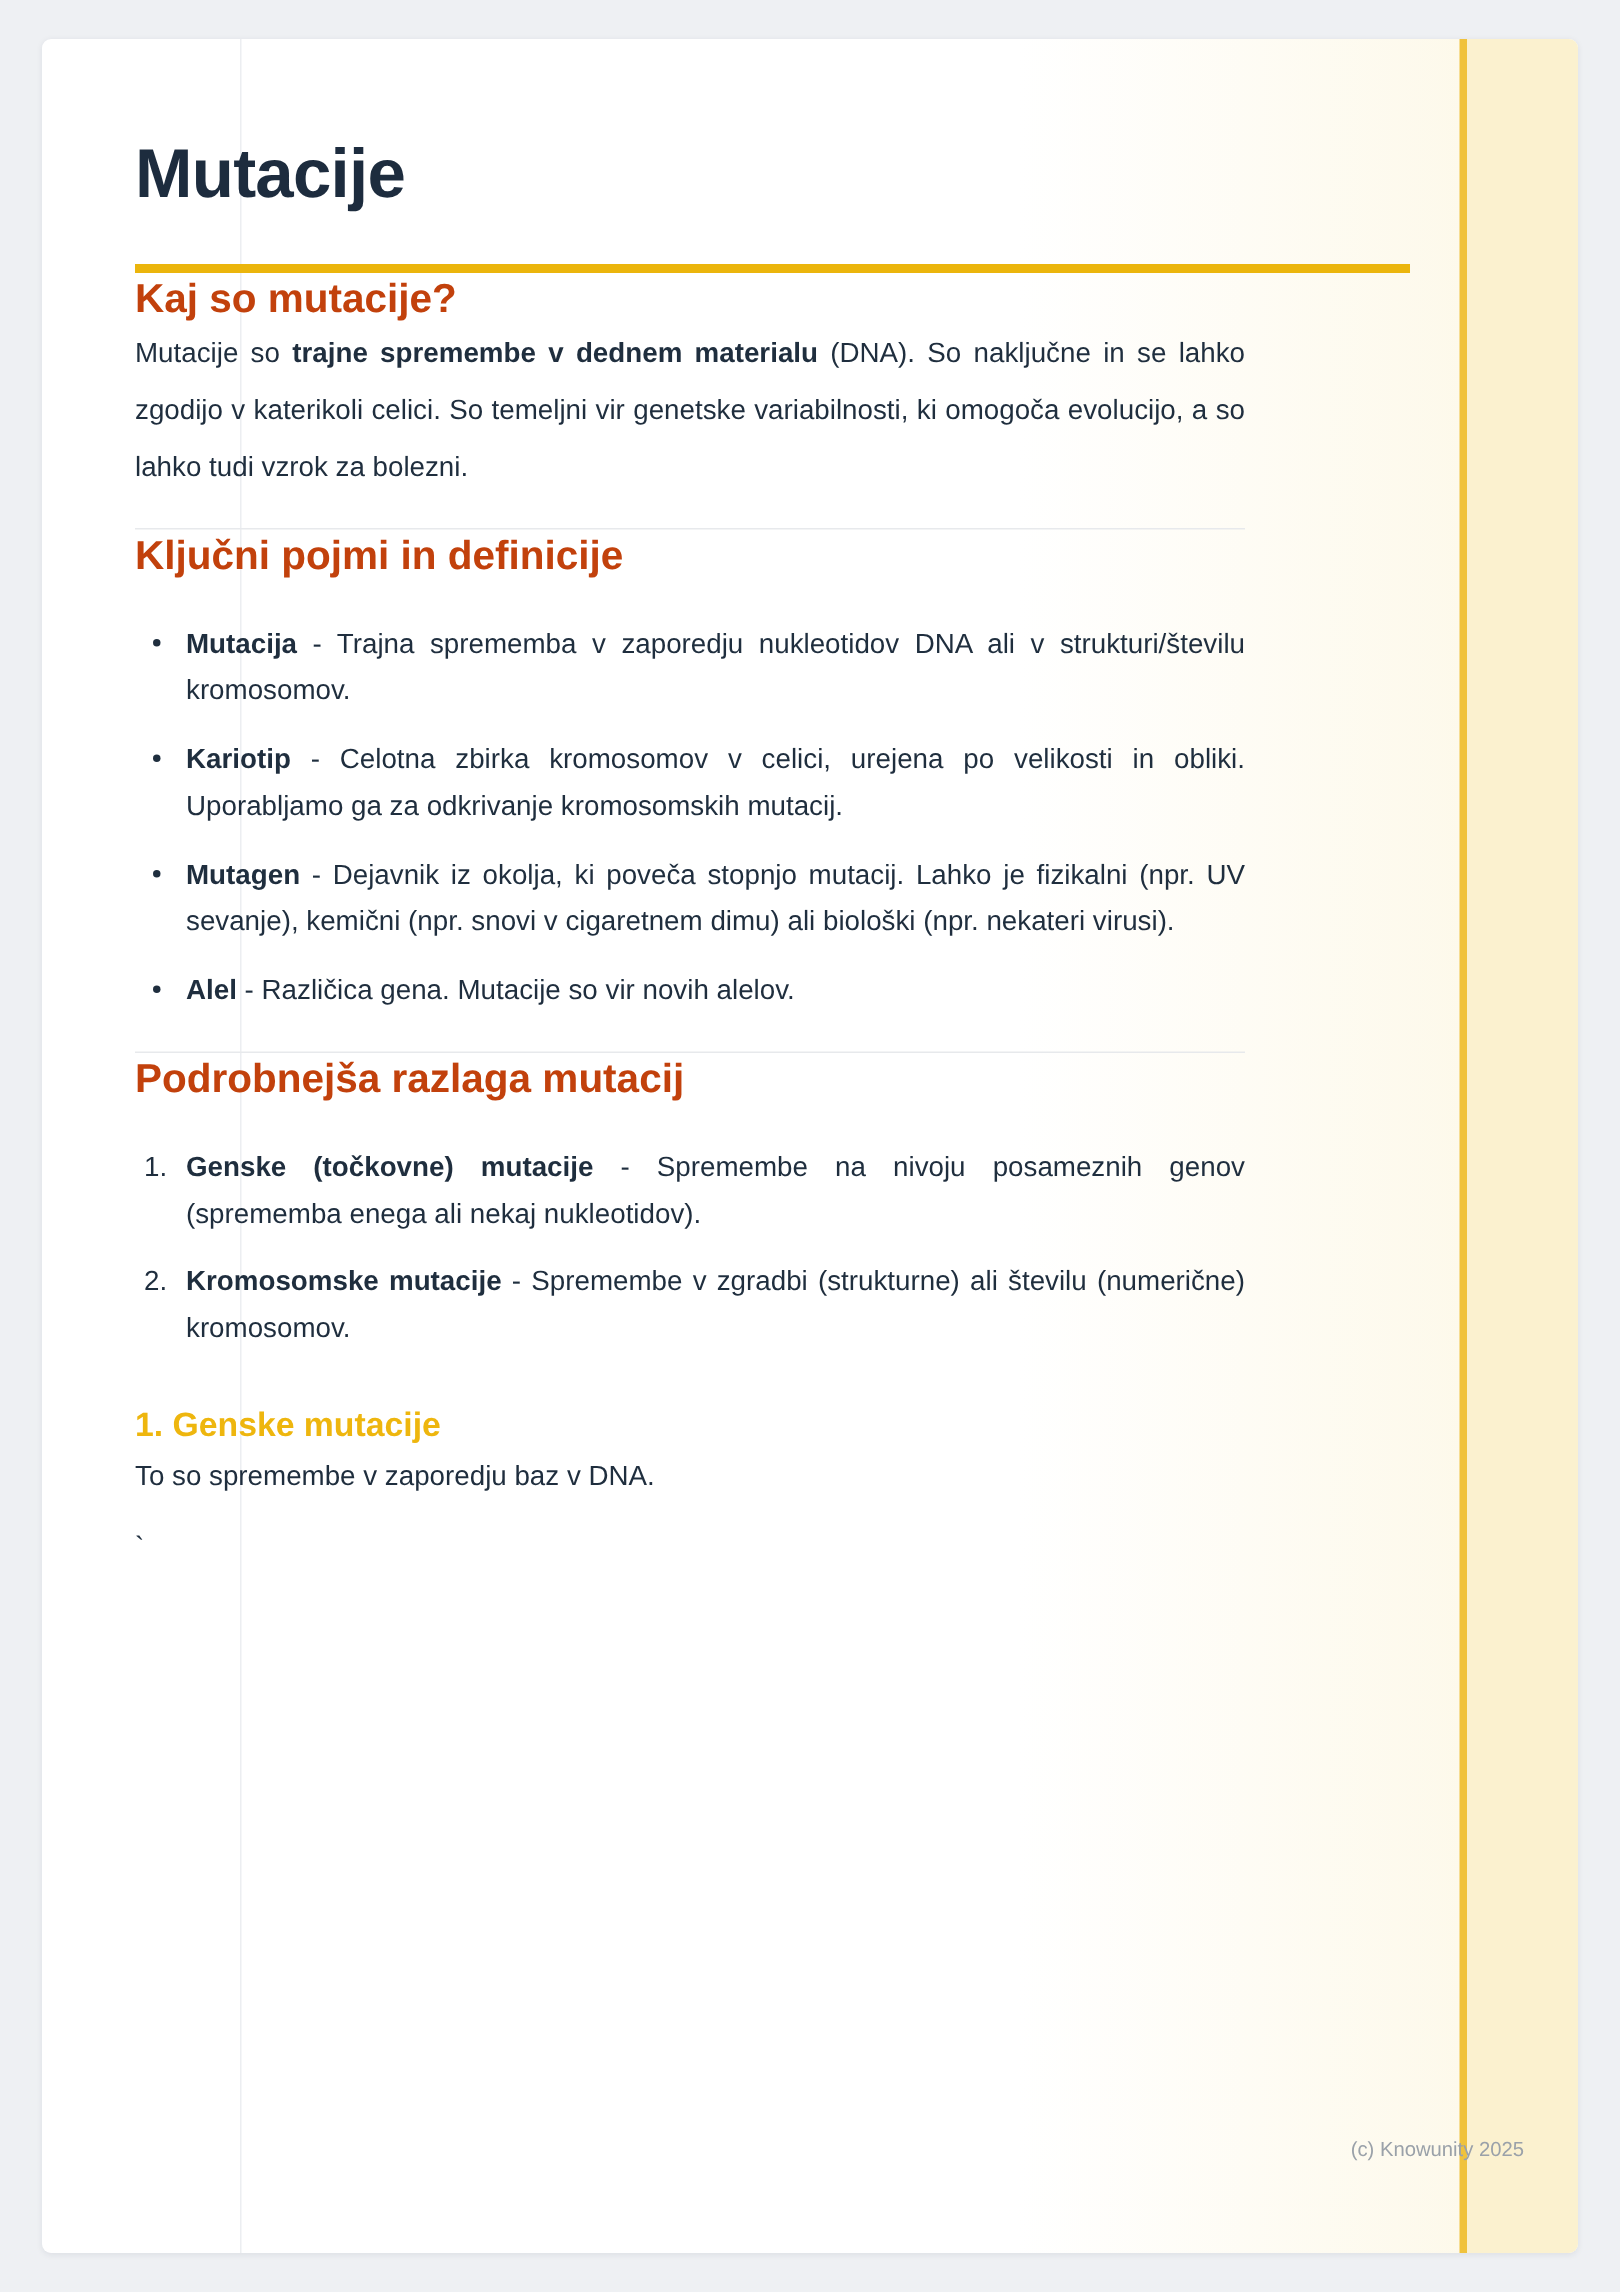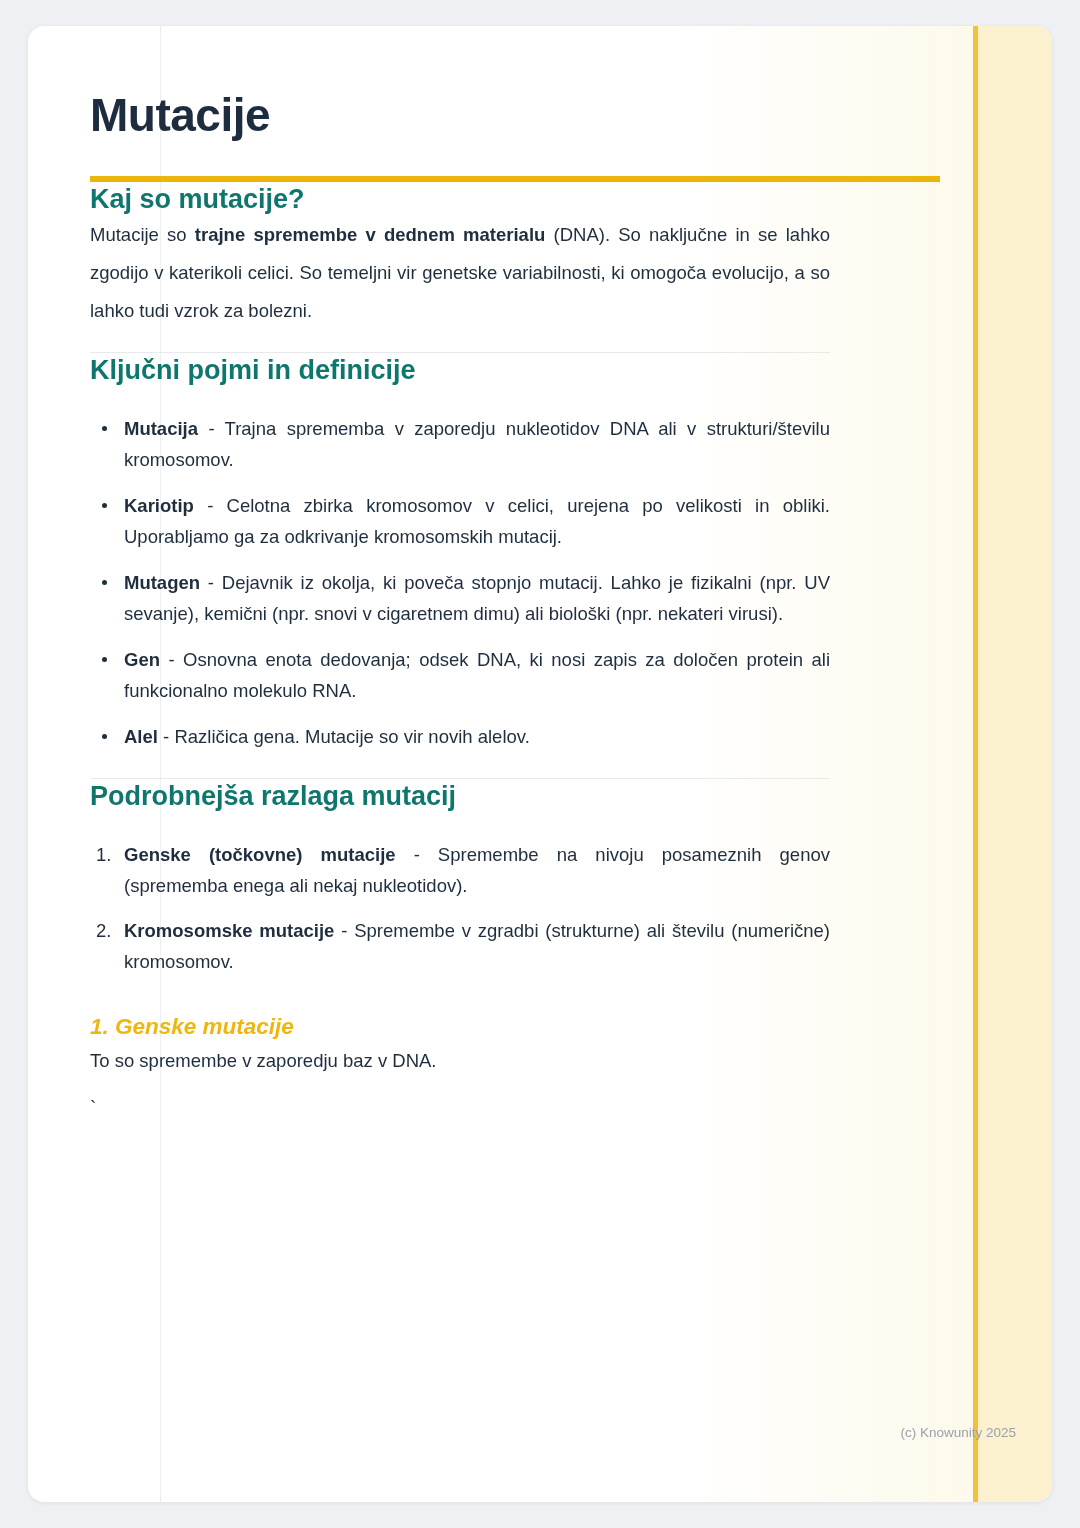--- a/index.html
+++ b/index.html
@@ -7,21 +7,21 @@
     width:1080px;height:1528px;
     background:#eef0f3;
     font-family:"Liberation Sans","DejaVu Sans",sans-serif;
     position:relative;
     -webkit-font-smoothing:antialiased;
   }
   .page{
     position:absolute;
     left:28px;right:28px;top:26px;bottom:26px;
     background:#ffffff;
-    border-radius:16px;
+    border-radius:6px;
     box-shadow:0 1px 4px rgba(30,40,60,0.08);
     overflow:hidden;
   }
   
   .margin-line{
     position:absolute;left:132px;top:0;bottom:0;width:1px;
     background:#eceef1;z-index:0;
   }
   .warm-gradient{
     position:absolute;right:74px;top:0;bottom:0;width:300px;
@@ -51,21 +51,21 @@
   .title-rule{
     width:850px;height:6px;
     background:#ebb50c;
     margin-top:34px;
     border:none;
   }
   h2.section-heading{
     margin:0;
     font-size:27px;line-height:34px;
     font-weight:700;
-    color:#0f766e;
+    color:#c2410c;
   }
   .h2-intro{margin-top:51px;}
   .h2-terms{margin-top:34px;}
   .h2-detail{margin-top:35px;}
   p.body-text{
     margin:0;
     font-size:18.5px;line-height:38px;
     color:#1f2e3e;
     text-align:justify;
   }
@@ -116,21 +116,20 @@
   .list-number{
     position:absolute;left:6px;top:0;
     font-weight:400;
   }
   b.term{font-weight:700;}
   h3.sub-heading{
     margin:35px 0 0 0;
     font-size:22.5px;line-height:30px;
     font-weight:700;
     color:#eeb60e;
-    font-style:italic;
   }
   .p-gene{margin-top:21px;}
   .stray-mark{
     display:block;
     margin-top:14px;
     font-size:18.5px;line-height:28px;
     color:#1f2e3e;
   }
   .footer-credit{
     position:absolute;
@@ -159,21 +158,20 @@
     <p class="body-text p-intro"><span>Mutacije so </span><b class="term">trajne spremembe v dednem materialu</b><span> (DNA). So naključne in se lahko zgodijo v katerikoli celici. So temeljni vir genetske variabilnosti, ki omogoča evolucijo, a so lahko tudi vzrok za bolezni.</span></p>
 
     <hr class="divider div-1">
 
     <h2 class="section-heading h2-terms">Ključni pojmi in definicije</h2>
 
     <ul class="term-list">
       <li><b class="term">Mutacija</b><span> - Trajna sprememba v zaporedju nukleotidov DNA ali v strukturi/številu kromosomov.</span></li>
       <li><b class="term">Kariotip</b><span> - Celotna zbirka kromosomov v celici, urejena po velikosti in obliki. Uporabljamo ga za odkrivanje kromosomskih mutacij.</span></li>
       <li><b class="term">Mutagen</b><span> - Dejavnik iz okolja, ki poveča stopnjo mutacij. Lahko je fizikalni (npr. UV sevanje), kemični (npr. snovi v cigaretnem dimu) ali biološki (npr. nekateri virusi).</span></li>
-      <li><b class="term">Gen</b><span> - Osnovna enota dedovanja; odsek DNA, ki nosi zapis za določen protein ali funkcionalno molekulo RNA.</span></li>
       <li><b class="term">Alel</b><span> - Različica gena. Mutacije so vir novih alelov.</span></li>
     </ul>
 
     <hr class="divider div-2">
 
     <h2 class="section-heading h2-detail">Podrobnejša razlaga mutacij</h2>
 
     <ol class="num-list">
       <li><span class="list-number">1.</span><b class="term">Genske (točkovne) mutacije</b><span> - Spremembe na nivoju posameznih genov (sprememba enega ali nekaj nukleotidov).</span></li>
       <li><span class="list-number">2.</span><b class="term">Kromosomske mutacije</b><span> - Spremembe v zgradbi (strukturne) ali številu (numerične) kromosomov.</span></li>

